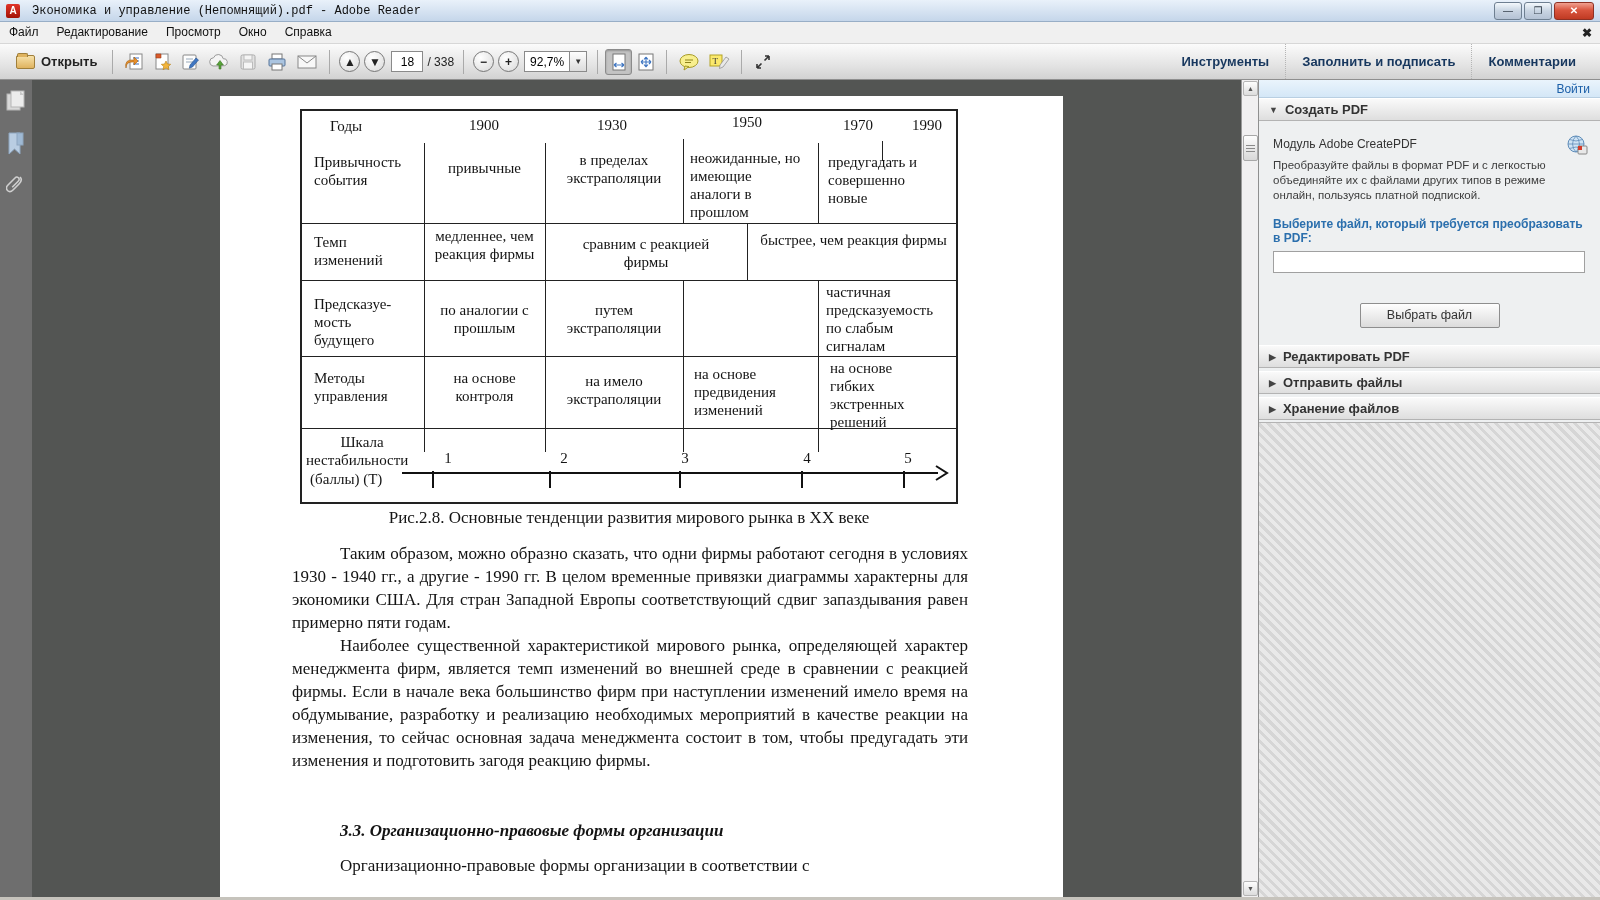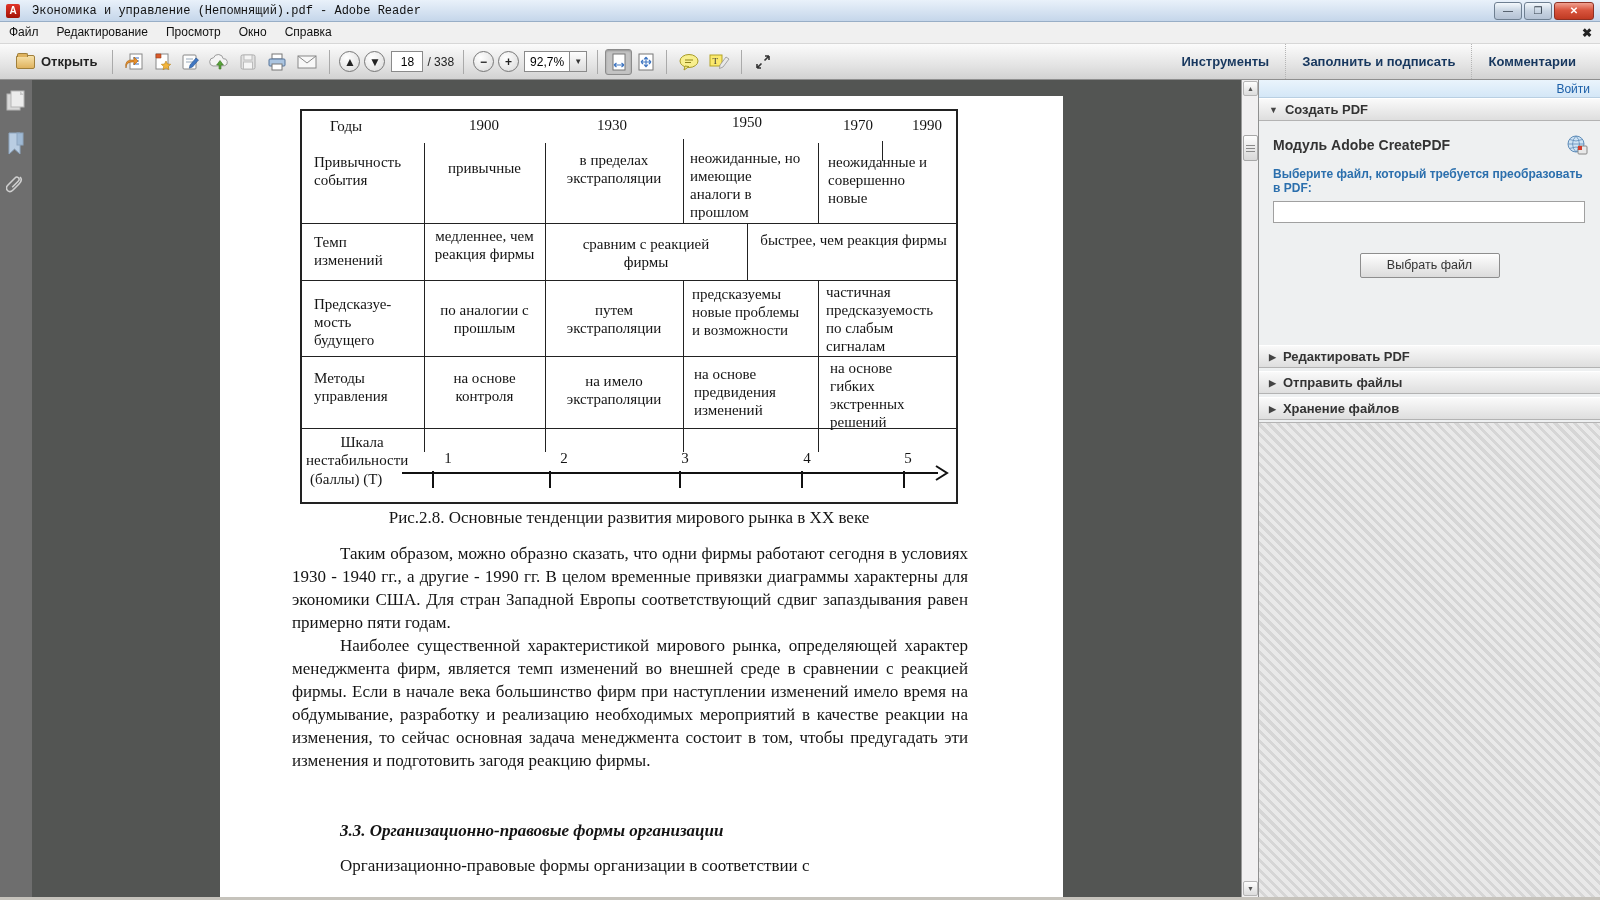--- a/index.html
+++ b/index.html
@@ -59,21 +59,21 @@
 
   
   .rightpanel { width:342px; background:#eef0f1; position:relative; border-left:1px solid #8f8f8f; }
   .signinbar { height:18px; background:linear-gradient(#eaf4fc,#d4e7f7); border-bottom:1px solid #b9cfe2;
     display:flex; align-items:center; justify-content:flex-end; padding:0 10px; }
   .signinbar span { font-size:12px; color:#1b5fa8; }
   .phead { height:23px; background:linear-gradient(#fafafa,#dedede); border-top:1px solid #fff; border-bottom:1px solid #b3b3b3;
     display:flex; align-items:center; padding:0 10px; font-size:13px; font-weight:bold; color:#333; gap:7px; }
   .phead .tri { font-size:9px; color:#444; }
   .createbody { padding:16px 14px 0 14px; position:relative; height:225px; }
-  .modtitle { font-size:14px; font-weight:bold; color:#333; }
+  .modtitle { font-size:12px; font-weight:normal; color:#333; }
   .modicon { position:absolute; right:12px; top:14px; }
   .moddesc { font-size:11.5px; color:#3c3c3c; line-height:15px; margin-top:7px; width:300px; }
   .modlink { font-size:12px; font-weight:bold; color:#2b6fad; margin-top:14px; }
   .fileinput { width:312px; height:22px; border:1px solid #a0a0a0; background:#fff; margin-top:6px; font-size:12px; padding:0 4px; font-family:"Liberation Sans",sans-serif; }
   .choosebtn { display:block; margin:30px auto 0 auto; width:140px; height:25px; border:1px solid #8e8e8e; border-radius:2px;
     background:linear-gradient(#fefefe,#dcdcdc); font-size:12.5px; color:#333; text-align:center; line-height:23px; }
   .hatch { position:absolute; left:0; right:0; bottom:0; top:342px;
     background:repeating-linear-gradient(45deg,#e9e9e9 0 4px,#d6d6d6 4px 7px); border-top:1px solid #b3b3b3; }
 
   .bottomstrip { position:absolute; left:0; top:897px; width:1600px; height:3px; background:#c6c3bc; }
@@ -273,31 +273,30 @@
         <span class="yr" style="left:158px">1900</span>
         <span class="yr" style="left:286px">1930</span>
         <span class="yr" style="left:421px; top:2px">1950</span>
         <span class="yr" style="left:532px">1970</span>
         <span class="yr" style="left:601px">1990</span>
 
         <div class="cell" style="left:12px; top:42px; width:102px">Привычность события</div>
         <div class="cell tc" style="left:122px; top:48px; width:121px">привычные</div>
         <div class="cell tc" style="left:250px; top:40px; width:124px">в пределах экстраполяции</div>
         <div class="cell" style="left:388px; top:38px; width:112px">неожиданные, но имеющие аналоги в прошлом</div>
-        <div class="cell" style="left:526px; top:42px; width:112px">неожиданные и совершенно новые</div>
+        <div class="cell" style="left:526px; top:42px; width:112px">предугадать и совершенно новые</div>
 
         <div class="cell" style="left:12px; top:122px; width:100px">Темп изменений</div>
         <div class="cell tc" style="left:126px; top:116px; width:113px">медленнее, чем реакция фирмы</div>
         <div class="cell tc" style="left:268px; top:124px; width:152px">сравним с реакцией фирмы</div>
         <div class="cell tc" style="left:455px; top:120px; width:193px">быстрее, чем реакция фирмы</div>
 
         <div class="cell" style="left:12px; top:184px; width:100px">Предсказуе-мость будущего</div>
         <div class="cell tc" style="left:130px; top:190px; width:105px">по аналогии с прошлым</div>
         <div class="cell tc" style="left:250px; top:190px; width:124px">путем экстраполяции</div>
-        <div class="cell" style="left:390px; top:174px; width:110px">предсказуемы новые проблемы и возможности</div>
         <div class="cell" style="left:524px; top:172px; width:126px">частичная предсказуемость по слабым сигналам</div>
 
         <div class="cell" style="left:12px; top:258px; width:100px">Методы управления</div>
         <div class="cell tc" style="left:130px; top:258px; width:105px">на основе контроля</div>
         <div class="cell tc" style="left:250px; top:261px; width:124px">на имело экстраполяции</div>
         <div class="cell" style="left:392px; top:254px; width:105px">на основе предвидения изменений</div>
         <div class="cell" style="left:528px; top:248px; width:105px">на основе гибких экстренных решений</div>
 
         <div class="cell tc" style="left:20px; top:322px; width:80px">Шкала</div>
         <div class="cell" style="left:4px; top:340px; width:118px">нестабильности</div>
@@ -348,20 +347,21 @@
       <span>Создать PDF</span>
     </div>
     <div class="createbody">
       <div class="modtitle">Модуль Adobe CreatePDF</div>
       <svg class="modicon" width="22" height="20">
           <circle cx="10" cy="9" r="8" fill="#cfe3f4" stroke="#5e8cb8"></circle>
           <path d="M2 9 l16 0 M10 1 a11 11 0 0 1 0 16 M10 1 a11 11 0 0 0 0 16 M3.5 4.5 q6.5 3 13 0 M3.5 13.5 q6.5 -3 13 0" fill="none" stroke="#5e8cb8" stroke-width="0.8"></path>
           <rect x="12" y="11" width="9" height="8" rx="1" fill="#e8e8e8" stroke="#888"></rect>
           <rect x="12" y="11" width="4" height="4" fill="#d43b2a"></rect>
         </svg>
+      <div class="moddesc">Преобразуйте файлы в формат PDF и с легкостью объединяйте их с файлами других типов в режиме онлайн, пользуясь платной подпиской.</div>
       <div class="modlink">Выберите файл, который требуется преобразовать в PDF:</div>
       <input class="fileinput" value="" style="">
       <div class="choosebtn">Выбрать файл</div>
     </div>
     <div class="phead" style="position:absolute; left:0; right:0; top:265px">
       <span class="tri">▶</span>
       <span>Редактировать PDF</span>
     </div>
     <div class="phead" style="position:absolute; left:0; right:0; top:291px">
       <span class="tri">▶</span>

